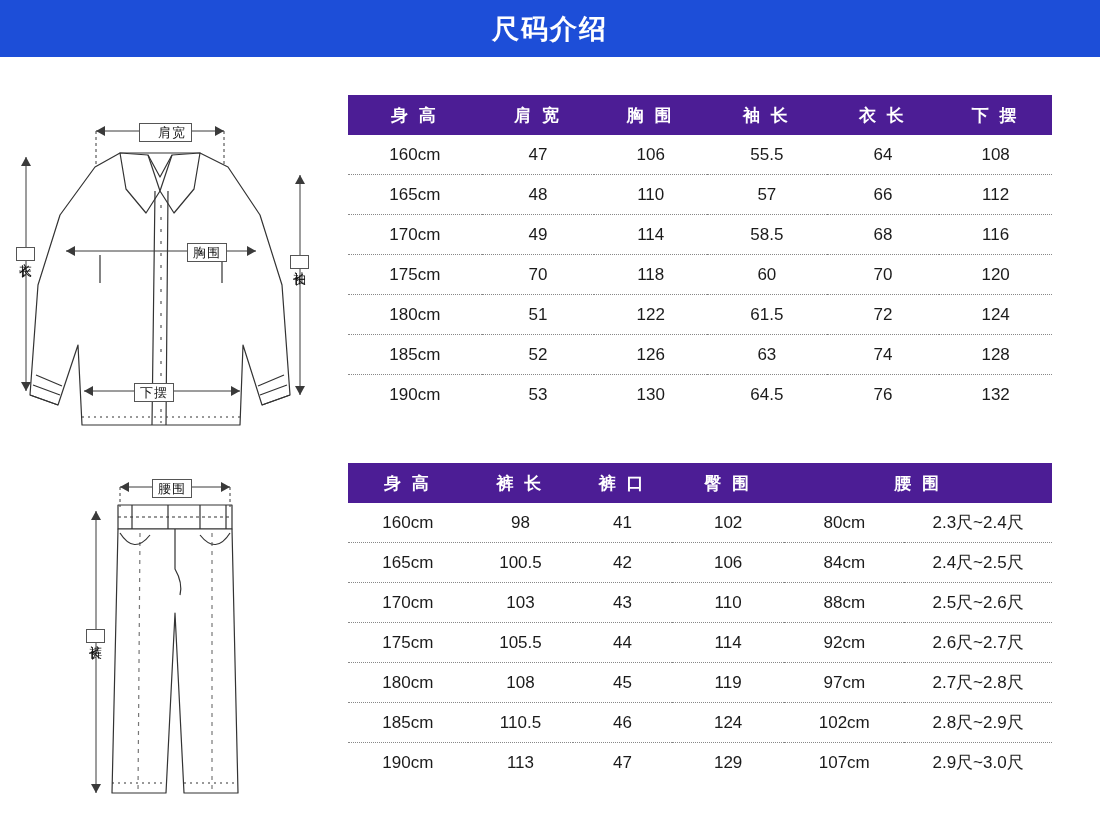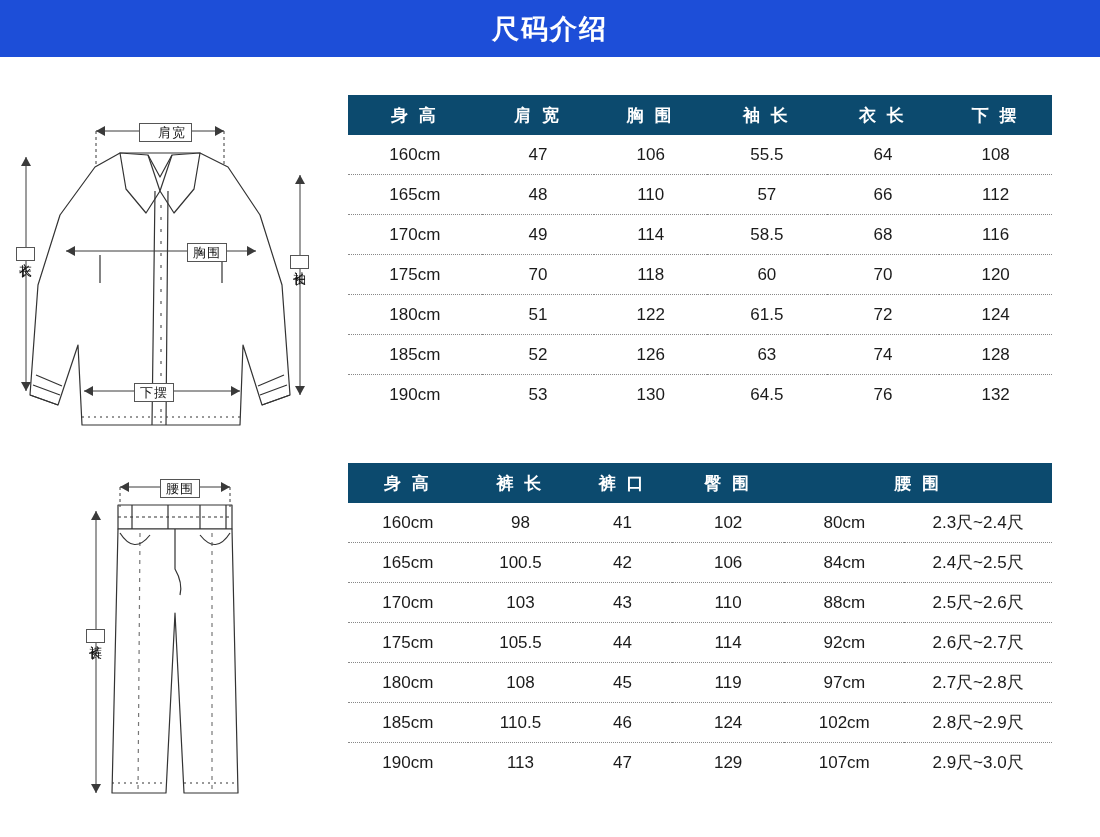--- a/index.html
+++ b/index.html
@@ -57,21 +57,21 @@
     padding-right: 48px;
   }
 
   
   table.size-table {
     border-collapse: collapse;
     width: 100%;
     table-layout: fixed;
   }
   table.size-table th {
-    background: #0c4a6e;
+    background: #4c1d95;
     color: #ffffff;
     font-size: 17px;
     font-weight: bold;
     letter-spacing: 3px;
     height: 38px;
     text-align: center;
     border: none;
   }
   table.size-table td {
     text-align: center;
@@ -285,21 +285,21 @@
           <path d="M230 24 l-9 -5 l0 10 z" fill="#3a3a3a" stroke="none"></path>
           <path d="M120 24 L120 44" stroke-dasharray="3 3"></path>
           <path d="M230 24 L230 44" stroke-dasharray="3 3"></path>
 
           <path d="M96 48 L96 330"></path>
           <path d="M96 48 l-5 9 l10 0 z" fill="#3a3a3a" stroke="none"></path>
           <path d="M96 330 l-5 -9 l10 0 z" fill="#3a3a3a" stroke="none"></path>
         </g>
       </svg>
 
-      <div class="lbl" style="left:160px; top:16px;">腰围</div>
+      <div class="lbl" style="left:152px; top:16px;">腰围</div>
       <div class="lbl vert" style="left:86px; top:166px;">裤长</div>
     </div>
 
     <div class="table-col">
       <table class="size-table" id="pants-table">
         <colgroup>
           <col style="width:17%">
             <col style="width:15%">
             <col style="width:14%">
           <col style="width:16%">

